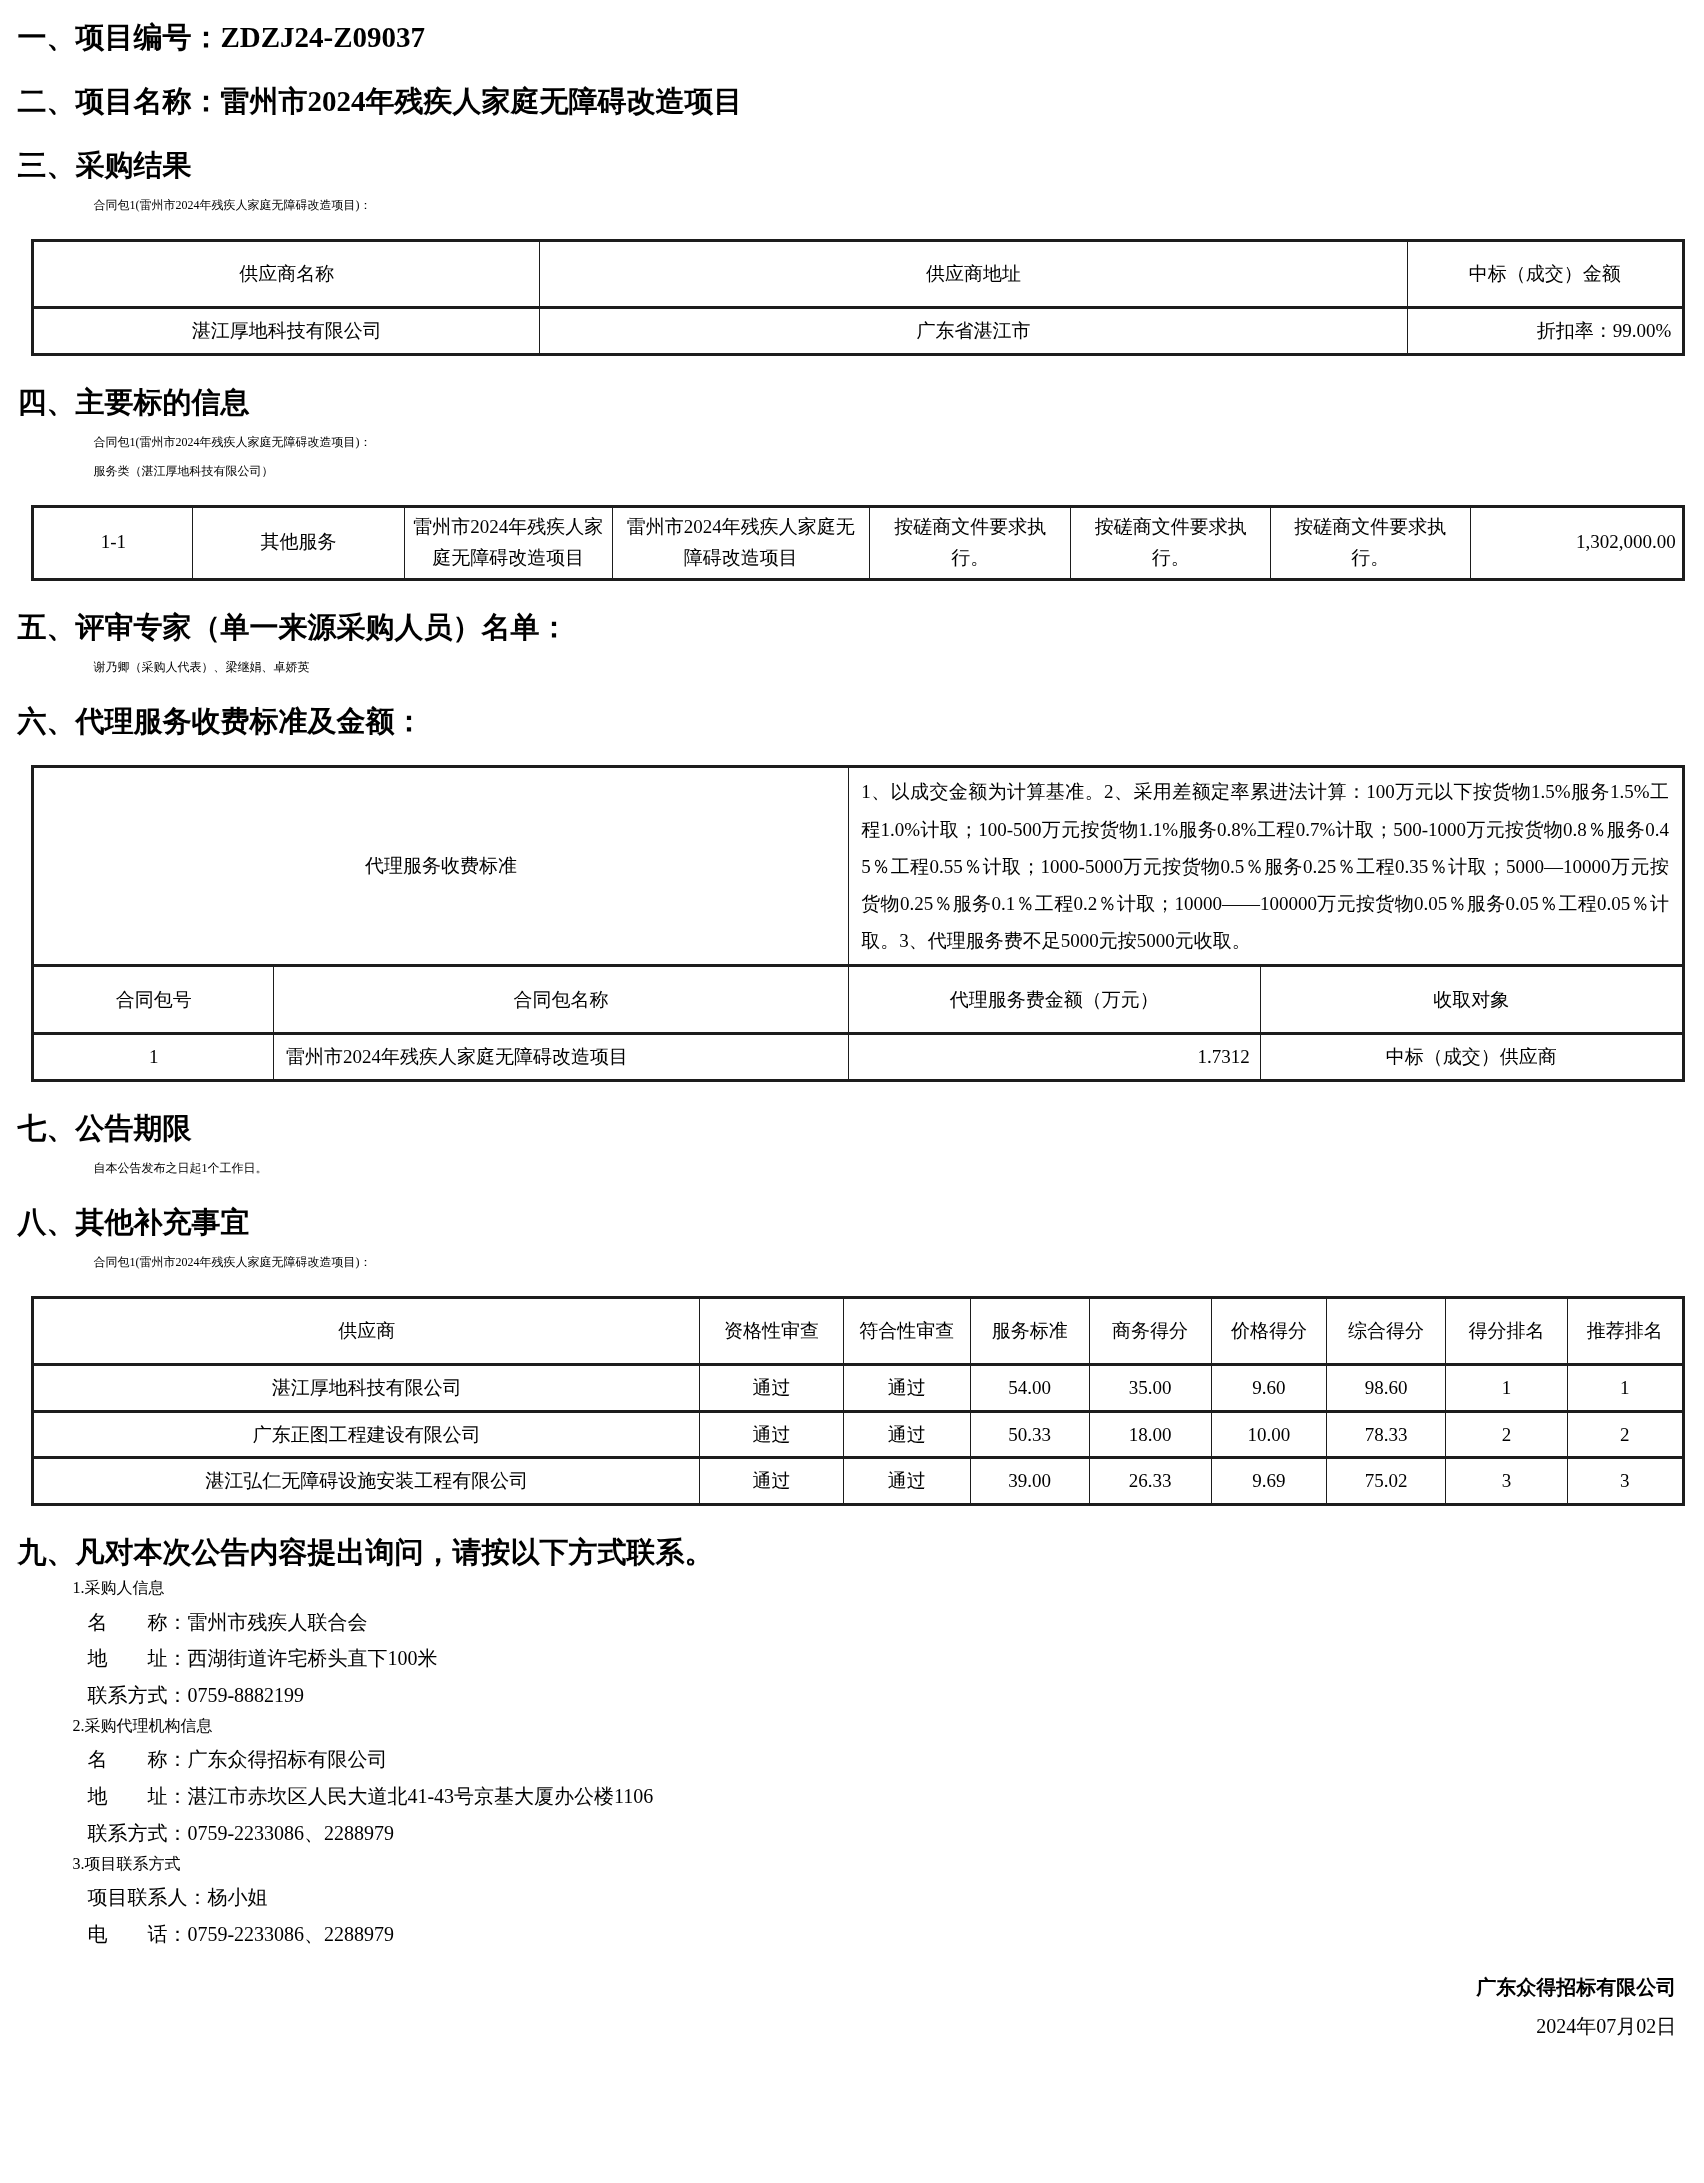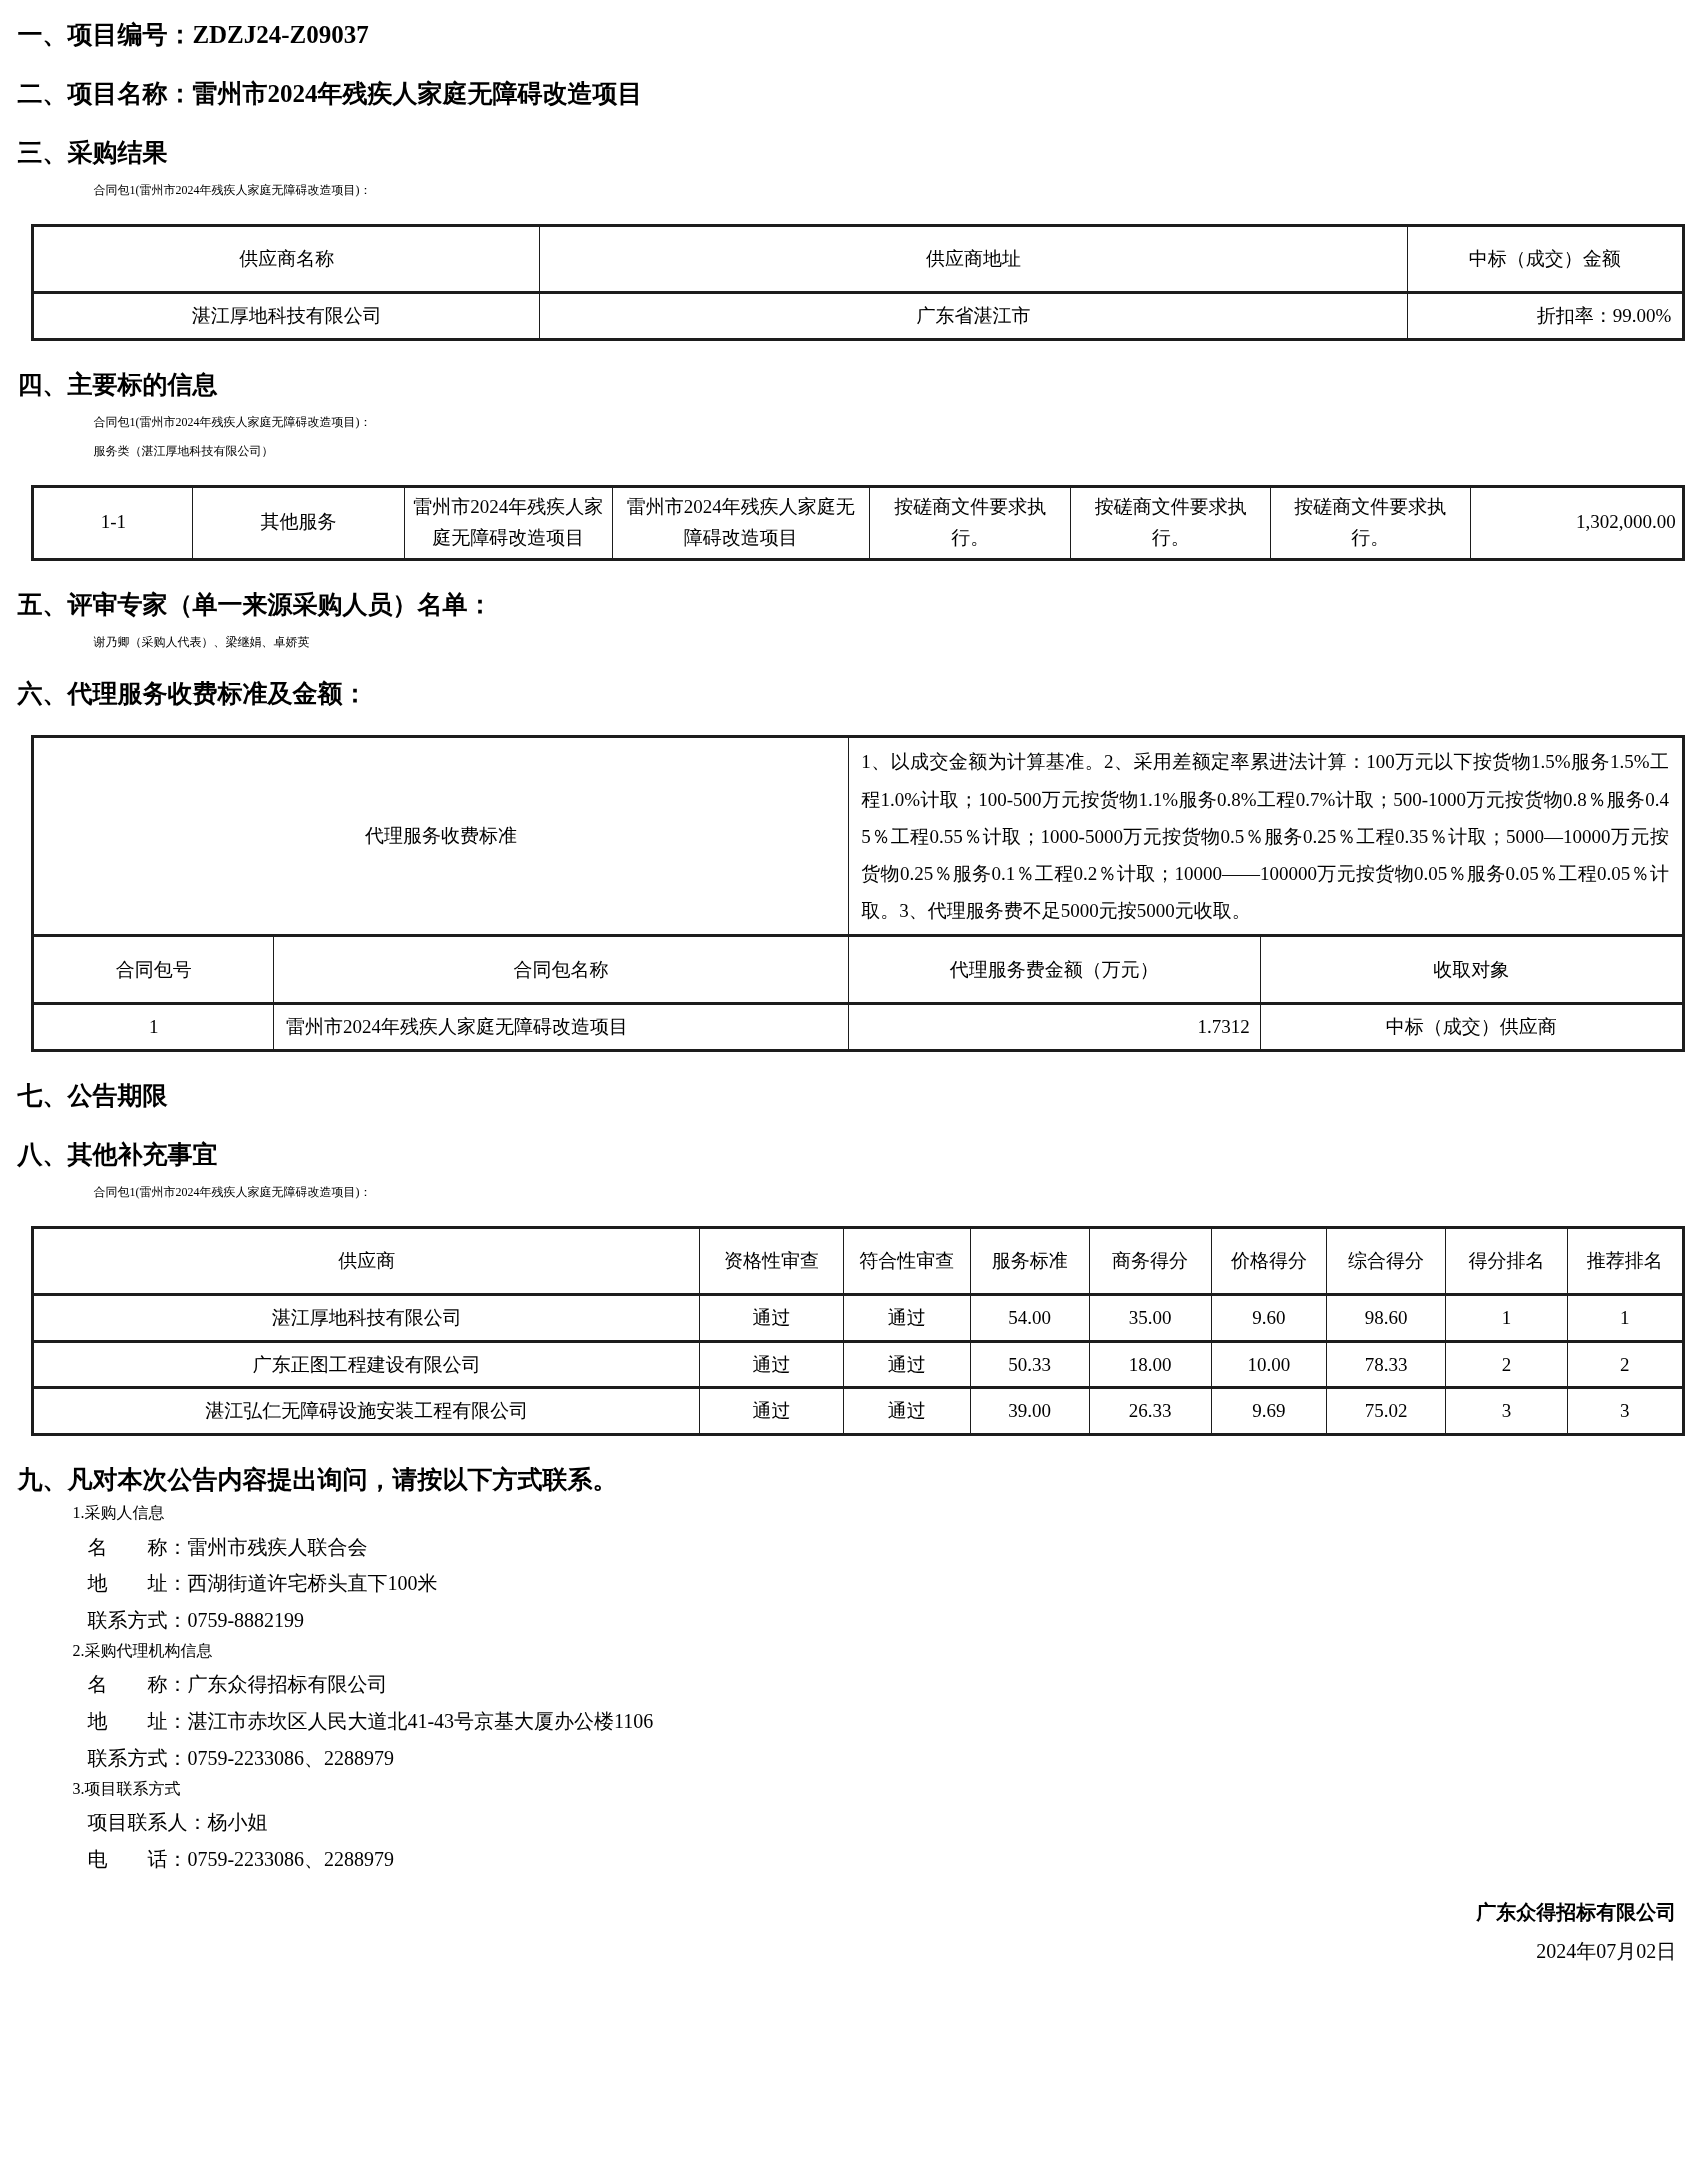--- a/index.html
+++ b/index.html
@@ -4,21 +4,21 @@
 <style>
   * { box-sizing: border-box; }
   html, body { margin: 0; padding: 0; background: #ffffff; }
   body {
     width: 1704px; height: 2183px;
     font-family: "Liberation Serif", "DejaVu Serif", serif;
     color: #000; overflow: hidden;
   }
   .page { padding: 14px 17.4px 0 17.4px; }
 
-  .heading { font-size: 25px; font-weight: bold; line-height: 1.25; margin-top: 28px; }
+  .heading { font-size: 29px; font-weight: bold; line-height: 1.25; margin-top: 28px; }
   .heading.first { margin-top: 4.6px; }
 
   .sub  { font-size: 12px; line-height: 1.25; margin-top: 15px; margin-left: 76px; }
   .sub.tight { margin-top: 14px; }
 
   table {
     border-collapse: collapse; table-layout: fixed;
     width: calc(100% - 16px);
     margin: 25.5px 2.3px 0 14px;
     border: 3.5px solid #1d1d1d;
@@ -132,20 +132,21 @@
     <tr>
       <td>1</td>
       <td class="left">雷州市2024年残疾人家庭无障碍改造项目</td>
       <td class="right">1.7312</td>
       <td>中标（成交）供应商</td>
     </tr>
   </tbody>
     </table>
 
   <div class="heading">七、公告期限</div>
+  <div class="sub">自本公告发布之日起1个工作日。</div>
 
   <div class="heading">八、其他补充事宜</div>
   <div class="sub">合同包1(雷州市2024年残疾人家庭无障碍改造项目)：</div>
 
   <table class="t4">
     <colgroup>
       <col style="width:40.4%">
         <col style="width:8.7%">
         <col style="width:7.7%">
         <col style="width:7.2%">

